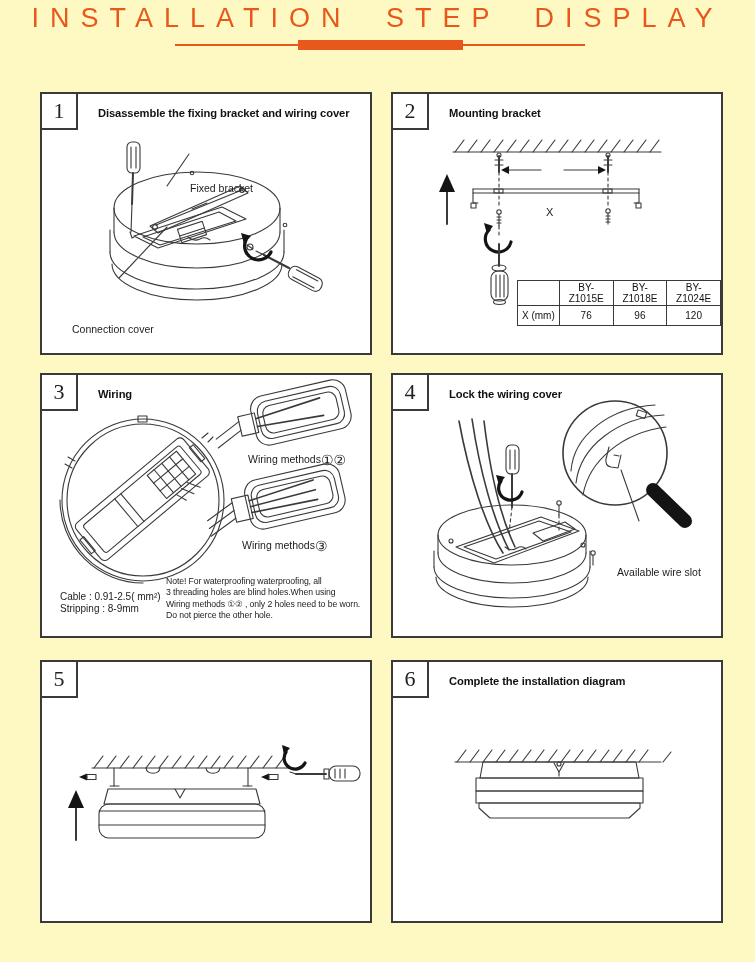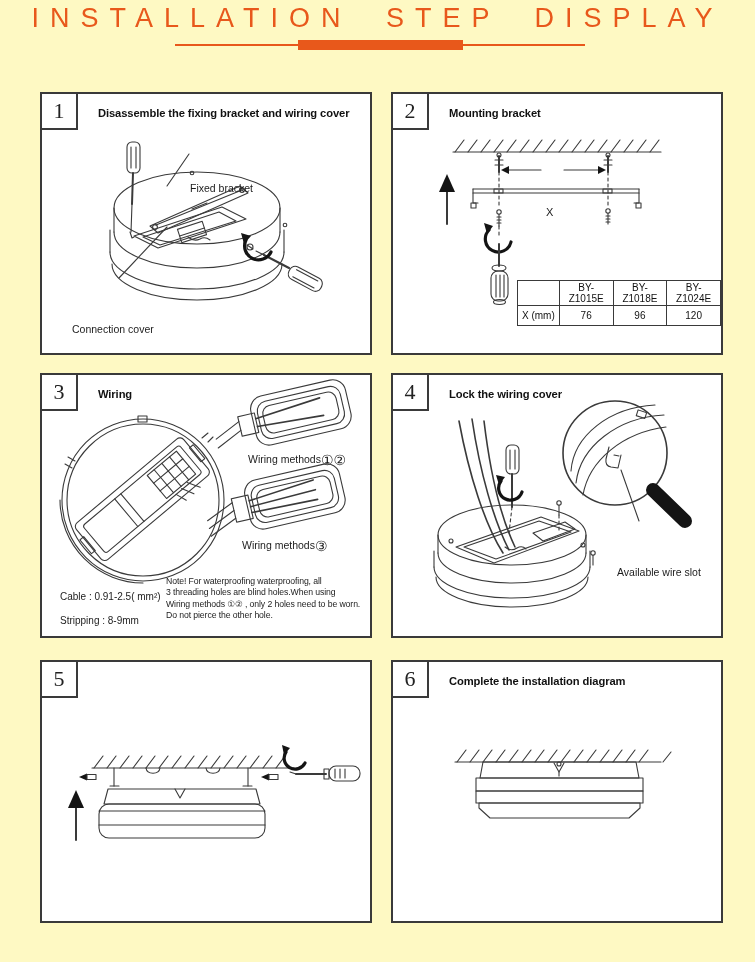--- a/index.html
+++ b/index.html
@@ -251,21 +251,21 @@
       <span>Wiring methods</span>
       <span class="badge">③</span>
     </div>
     <div class="note">
       <div>Note! For waterproofing waterproofing, all</div>
       <div>3 threading holes are blind holes.When using</div>
       <div>Wiring methods ①② , only 2 holes need to be worn.</div>
       <div>Do not pierce the other hole.</div>
     </div>
     <div class="spec" style="top:216px;">Cable : 0.91-2.5( mm²)</div>
-    <div class="spec" style="top:240px;text-align:right;">Stripping : 8-9mm</div>
+    <div class="spec" style="top:228px;text-align:right;">Stripping : 8-9mm</div>
   </div>
 
   <div class="panel" id="p4">
     <div class="numbox">4</div>
     <div class="ptitle">Lock the wiring cover</div>
     <svg viewBox="0 0 328 261">
       <g class="art">
         <ellipse cx="119" cy="160" rx="74" ry="30"></ellipse>
         <line x1="45" y1="160" x2="45" y2="178"></line>
           <line x1="193" y1="160" x2="193" y2="178"></line>

